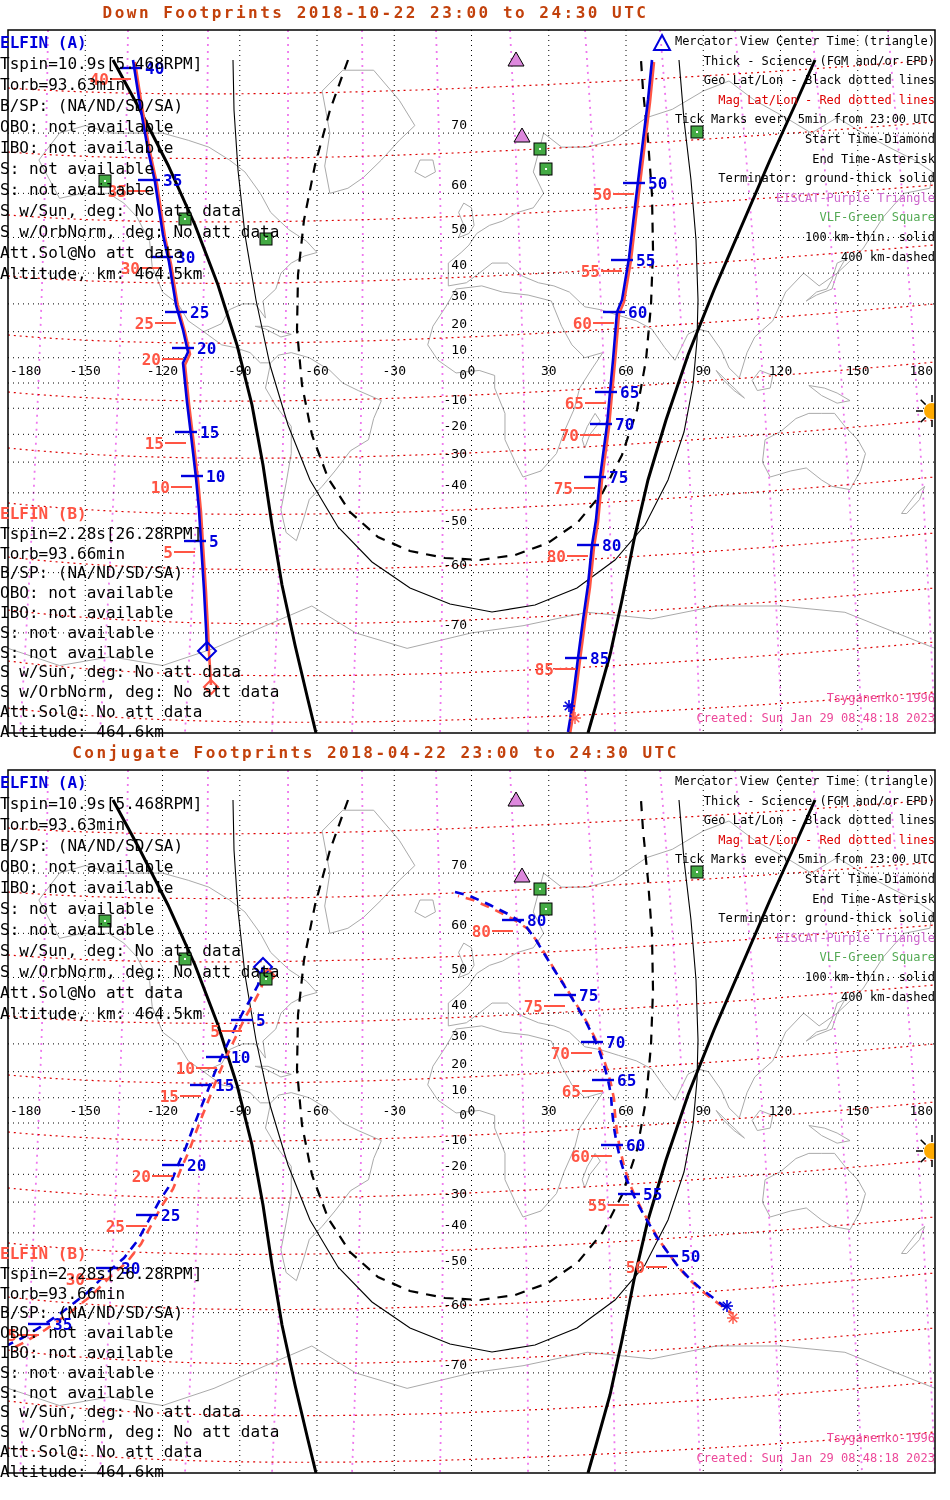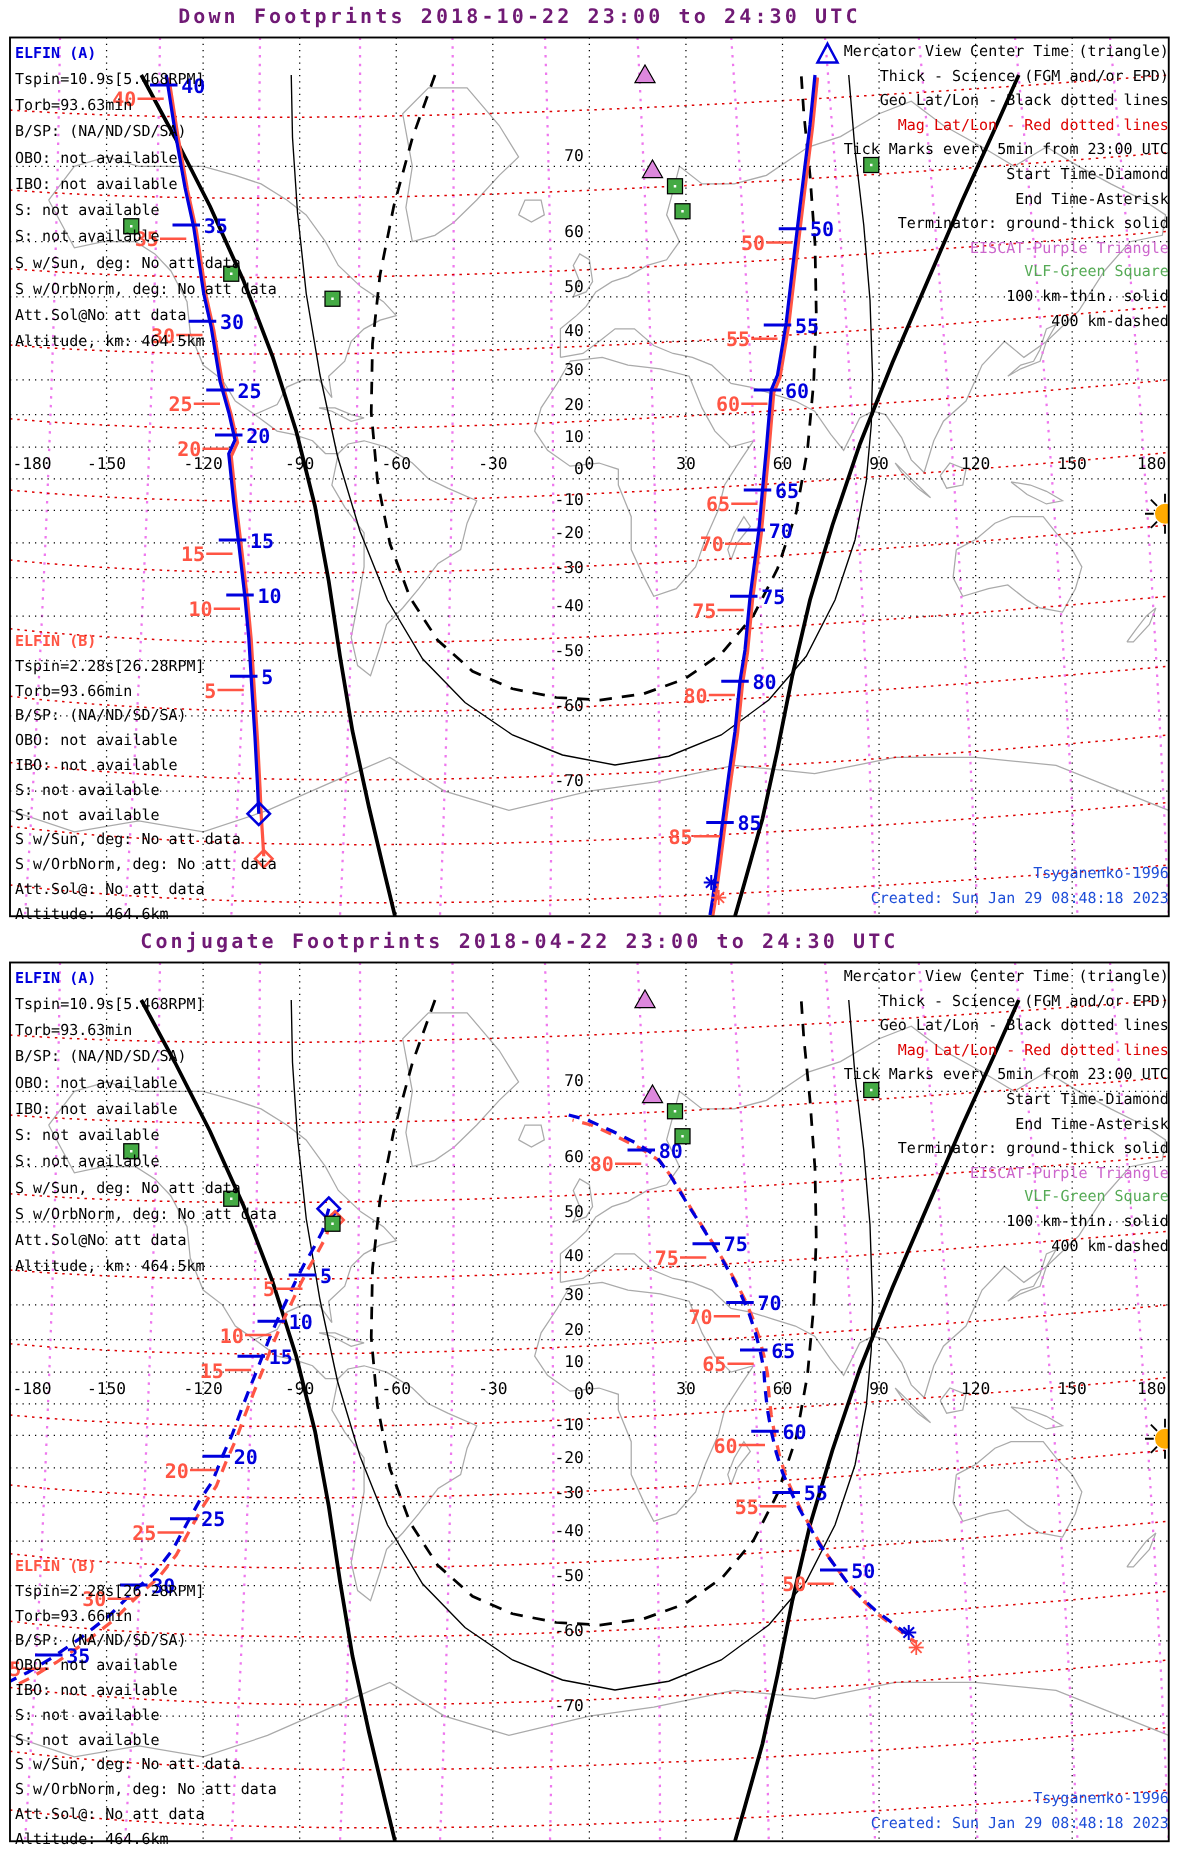--- a/index.html
+++ b/index.html
@@ -1,24 +1,24 @@
 <!DOCTYPE html>
 <html><head>
 <meta charset="utf-8">
 <style>
   html,body{margin:0;padding:0;background:#fff;}
   #page{position:relative;width:950px;height:1500px;background:#fff;overflow:hidden;
         font-family:"DejaVu Sans Mono","Liberation Mono",monospace;}
   #plot-svg{position:absolute;left:0;top:0;}
   .panel-title{position:absolute;left:0;width:751px;text-align:center;
-      font-size:16px;font-weight:bold;letter-spacing:2.5px;color:#701a75;white-space:nowrap;margin-left:40px;}
-  .elfin-block{position:absolute;left:12px;font-size:12px;color:#000;white-space:nowrap;}
+      font-size:16px;font-weight:bold;letter-spacing:2.5px;color:#c2410c;white-space:nowrap;}
+  .elfin-block{position:absolute;left:0;font-size:16px;color:#000;white-space:nowrap;}
   .elfin-block .hdr{font-weight:bold;}
   .legend-right{position:absolute;right:15px;text-align:right;font-size:12px;color:#000;white-space:nowrap;}
-  .credits{position:absolute;right:15px;text-align:right;font-size:12px;color:#1d4ed8;line-height:20px;white-space:nowrap;}
+  .credits{position:absolute;right:15px;text-align:right;font-size:12px;color:#ec4899;line-height:20px;white-space:nowrap;}
 </style>
 </head>
 <body>
 
 <div id="page">
   <svg id="plot-svg" width="950" height="1500">
       <defs>
         <clipPath id="clip0">
           <rect x="8" y="0" width="927" height="703"></rect>
         </clipPath>

